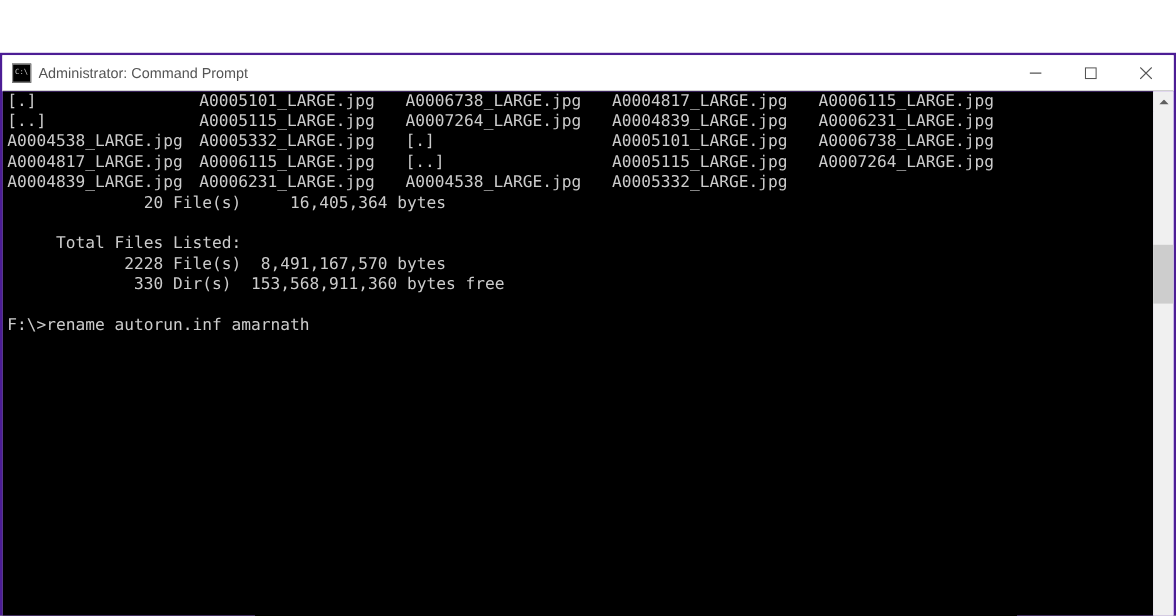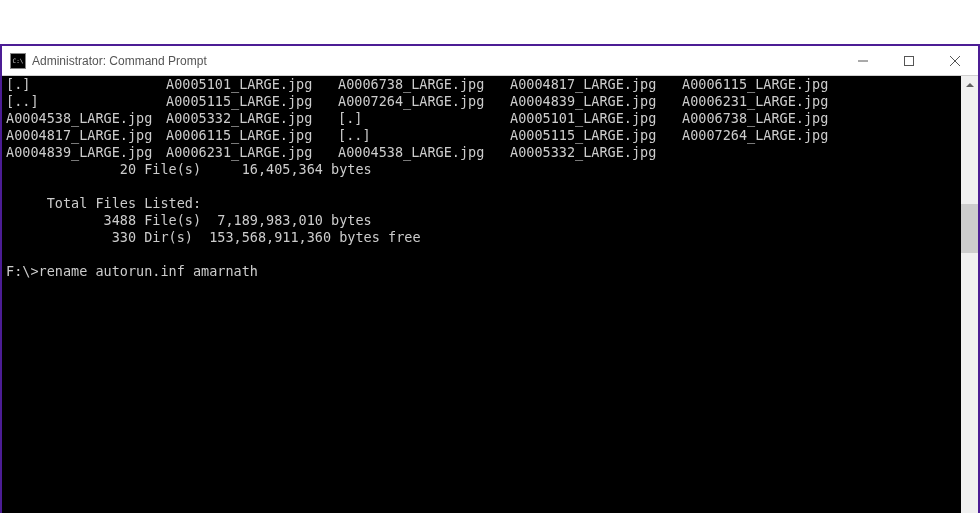--- a/index.html
+++ b/index.html
@@ -185,21 +185,21 @@
             <line x1="10" y1="0" x2="0" y2="10"></line>
           </svg>
       </div>
     </div>
   </div>
 
   <div class="console-wrap">
     <div class="console"><span id="dir-listing"><span class="dir-row"><span class="col c0">[.]</span><span class="col c1">A0005101_LARGE.jpg</span><span class="col c2">A0006738_LARGE.jpg</span><span class="col c3">A0004817_LARGE.jpg</span><span class="col c4">A0006115_LARGE.jpg</span></span><span class="dir-row"><span class="col c0">[..]</span><span class="col c1">A0005115_LARGE.jpg</span><span class="col c2">A0007264_LARGE.jpg</span><span class="col c3">A0004839_LARGE.jpg</span><span class="col c4">A0006231_LARGE.jpg</span></span><span class="dir-row"><span class="col c0">A0004538_LARGE.jpg</span><span class="col c1">A0005332_LARGE.jpg</span><span class="col c2">[.]</span><span class="col c3">A0005101_LARGE.jpg</span><span class="col c4">A0006738_LARGE.jpg</span></span><span class="dir-row"><span class="col c0">A0004817_LARGE.jpg</span><span class="col c1">A0006115_LARGE.jpg</span><span class="col c2">[..]</span><span class="col c3">A0005115_LARGE.jpg</span><span class="col c4">A0007264_LARGE.jpg</span></span><span class="dir-row"><span class="col c0">A0004839_LARGE.jpg</span><span class="col c1">A0006231_LARGE.jpg</span><span class="col c2">A0004538_LARGE.jpg</span><span class="col c3">A0005332_LARGE.jpg</span><span class="col c4"></span></span></span><span>              20 File(s)     16,405,364 bytes</span>
 <span></span>
 <span>     Total Files Listed:</span>
-<span>            3488 File(s)  7,189,983,010 bytes</span>
+<span>            2228 File(s)  8,491,167,570 bytes</span>
 <span>             330 Dir(s)  153,568,911,360 bytes free</span>
 
 <span>F:\&gt;</span><span>rename autorun.inf amarnath</span><span class="cursor"></span></div>
 
     <div class="scrollbar">
       <div class="scroll-arrow">
         <svg width="8" height="4" viewBox="0 0 8 4">
             <polygon points="4,0 8,4 0,4"></polygon>
           </svg>
       </div>

